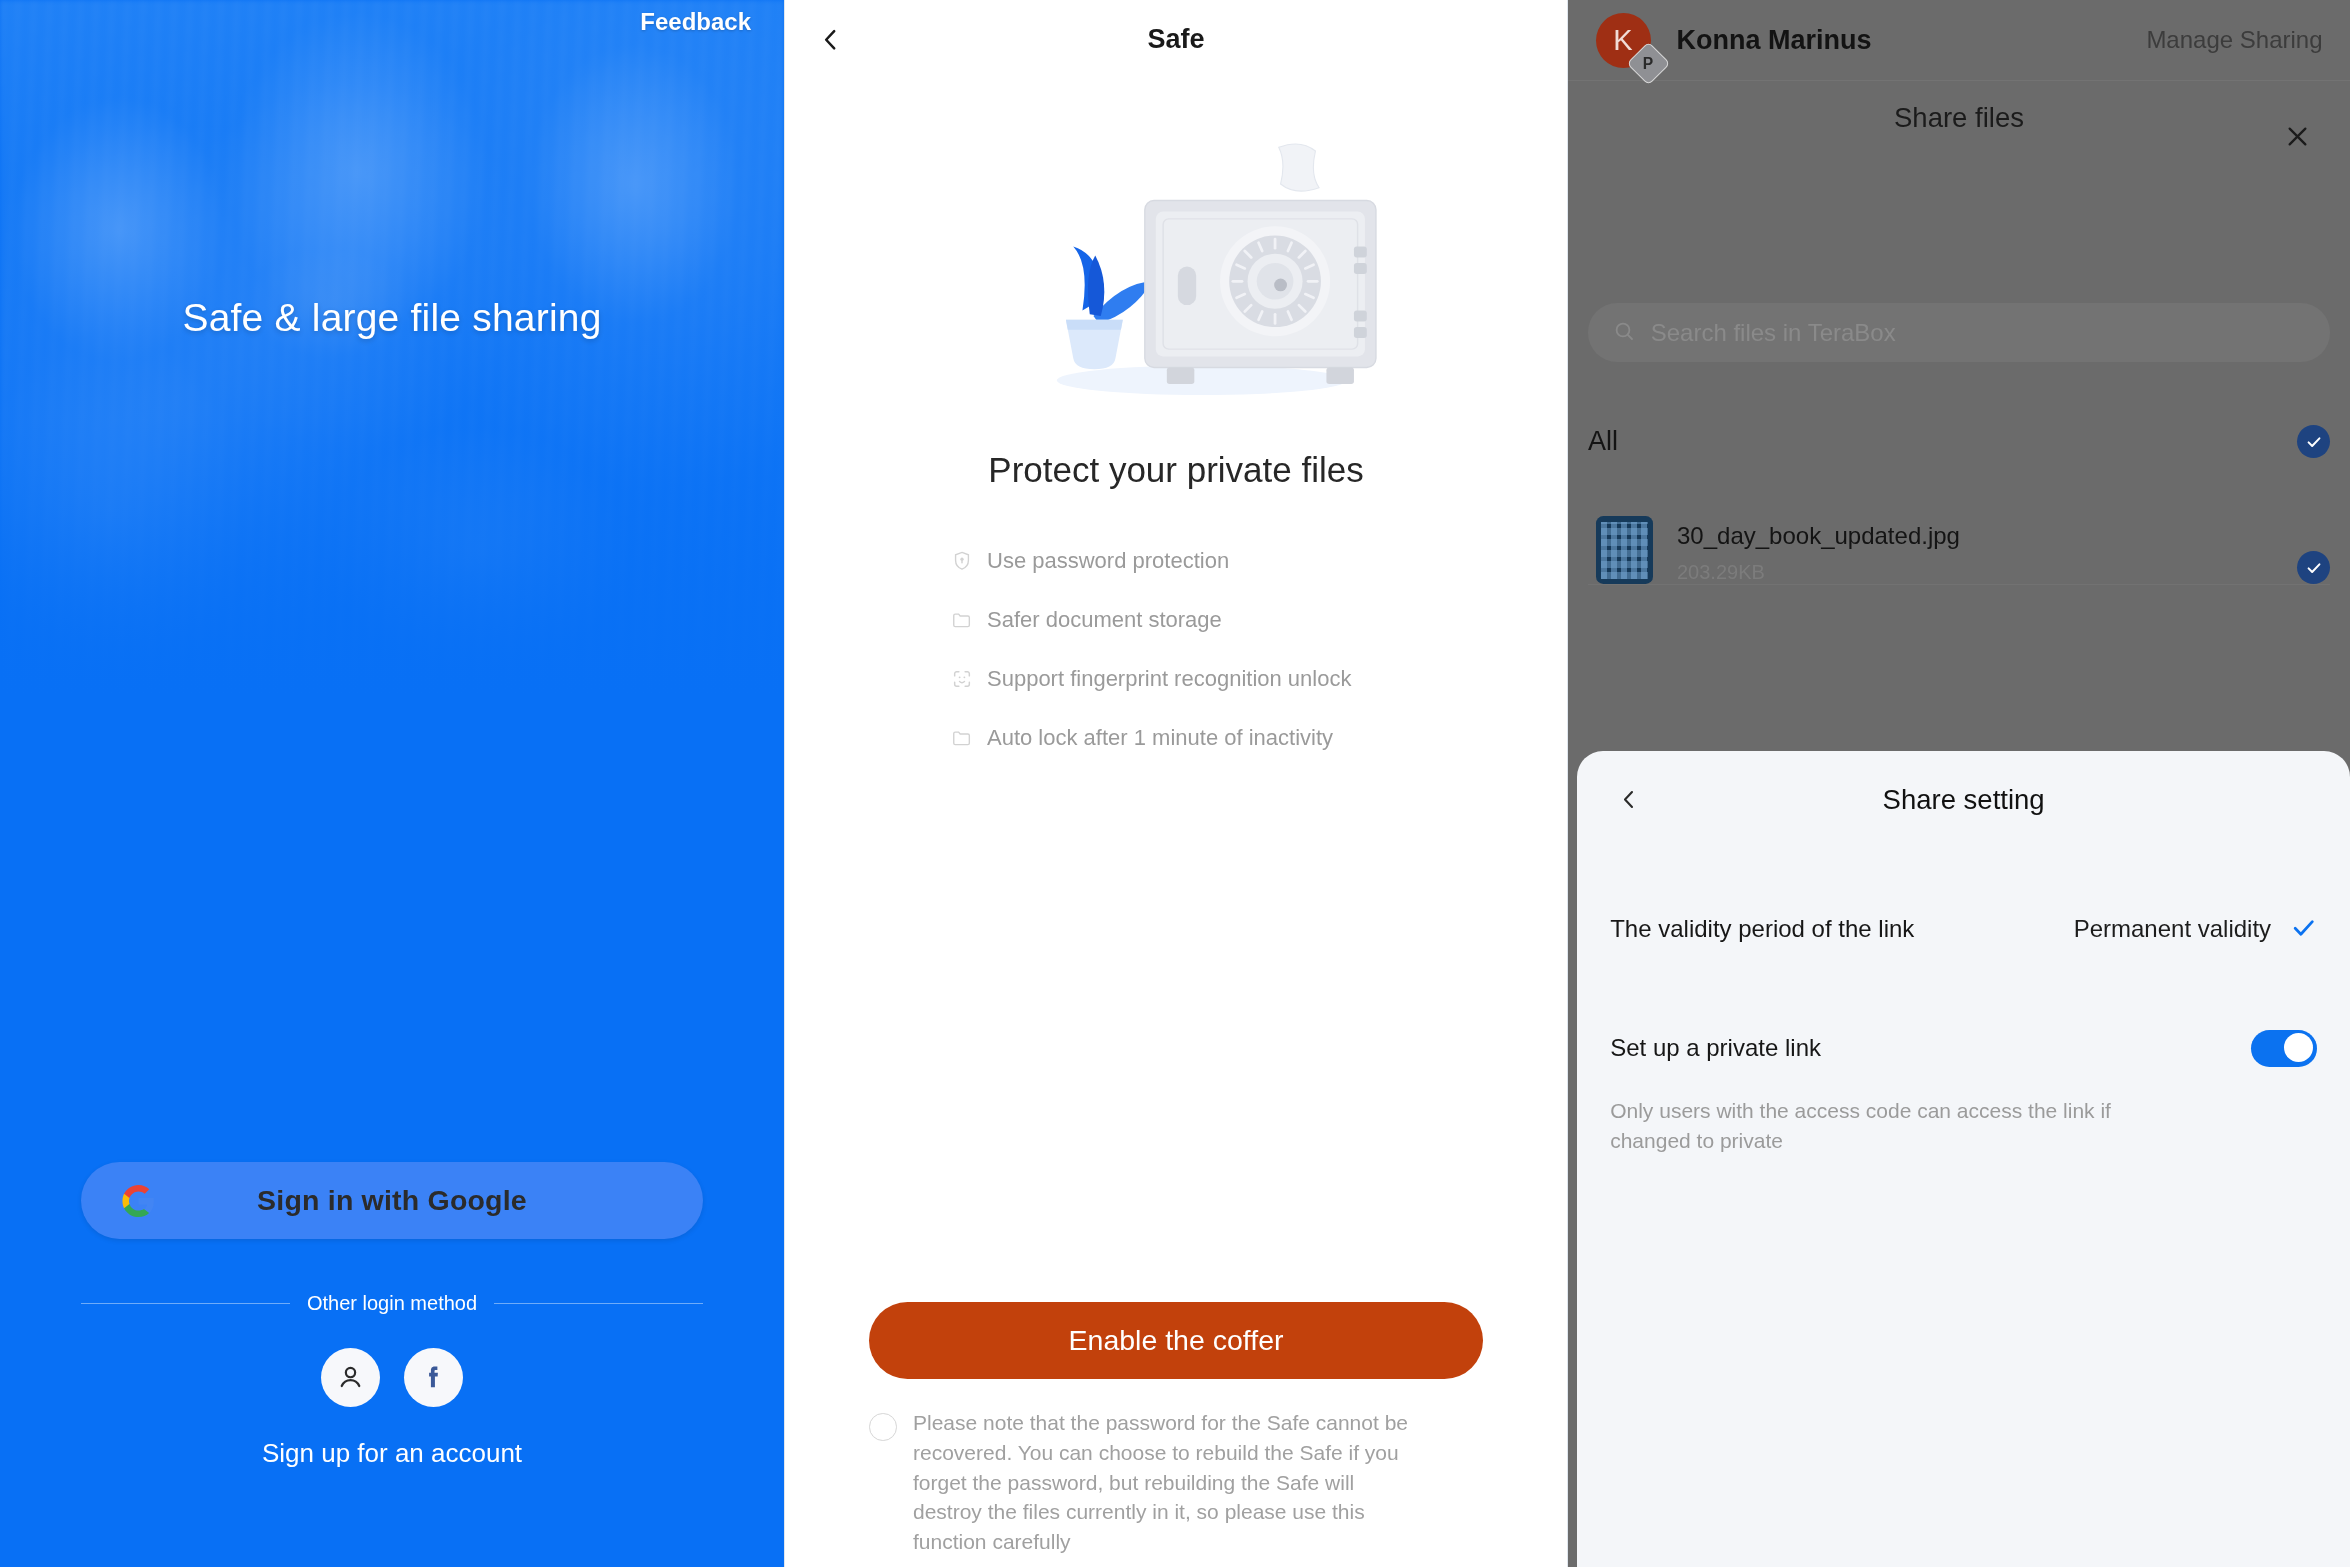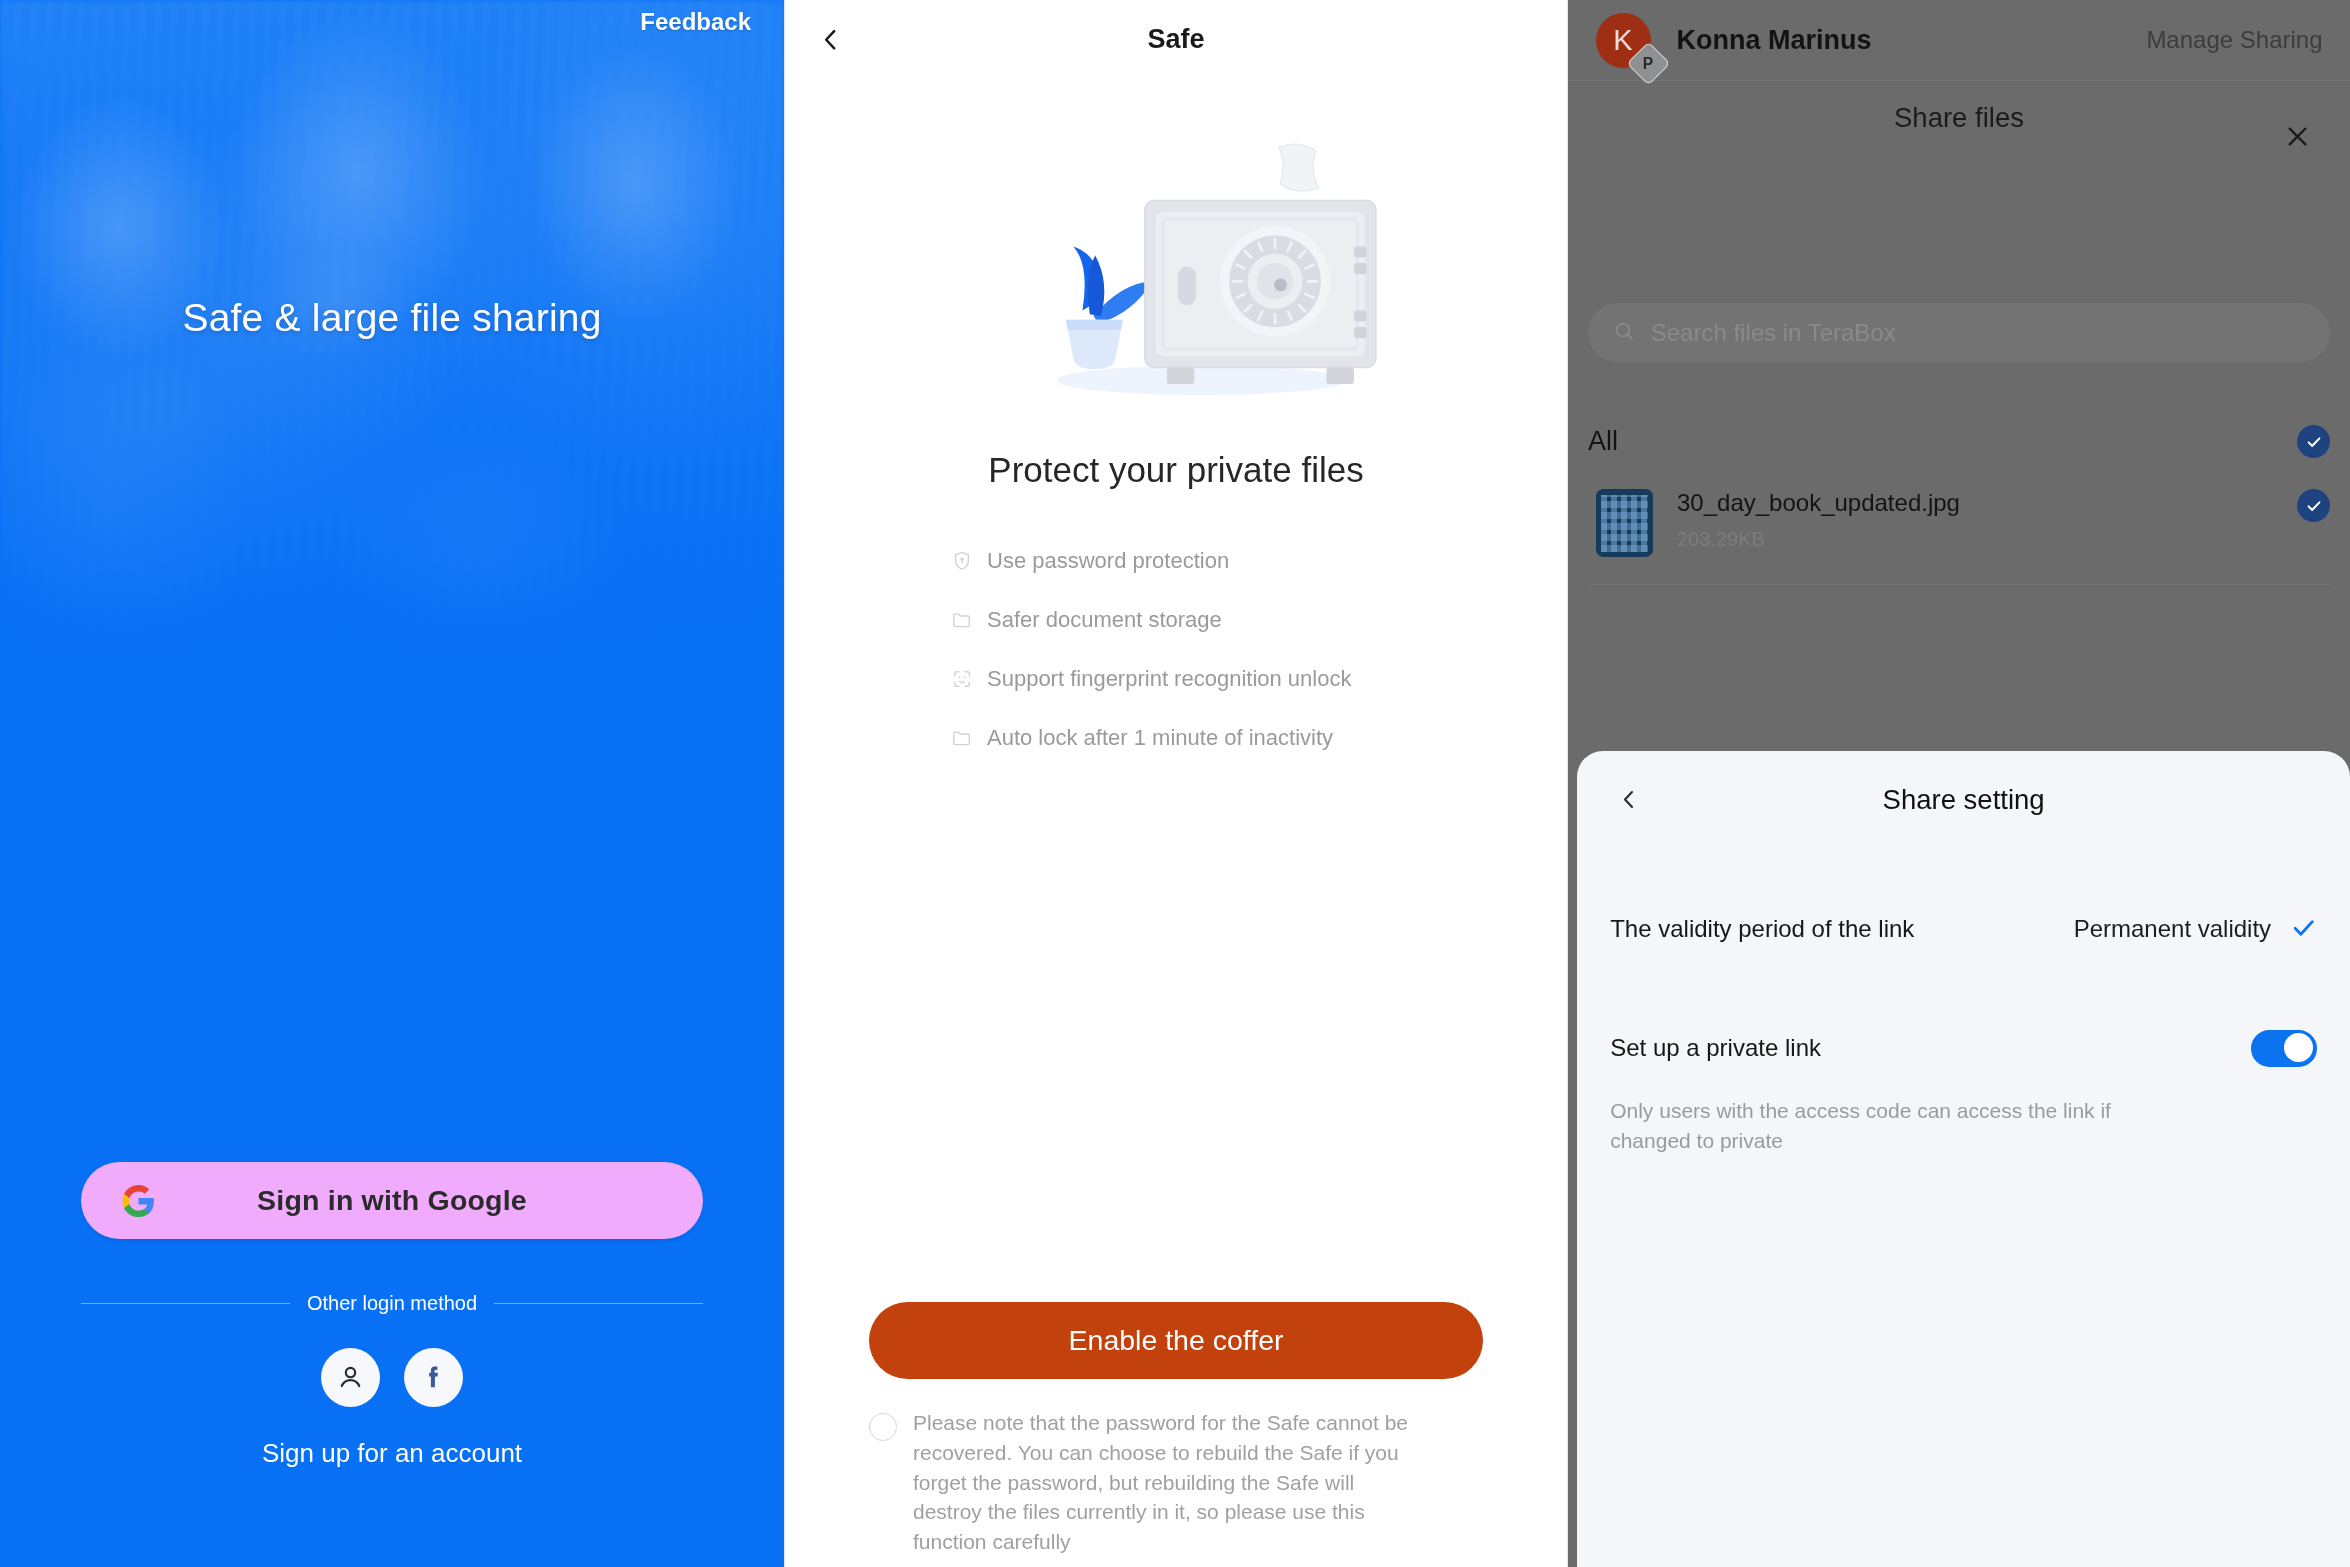--- a/index.html
+++ b/index.html
@@ -64,21 +64,21 @@
     z-index: 4;
   }
 
   .login-bottom {
     position: absolute; left: 0; right: 0; bottom: 0;
     padding: 0 81px 99px 81px;
   }
   .google-btn {
     position: relative;
     height: 77px; border-radius: 39px;
-    background: #f0abfc;
+    background: #3b82f6;
     display: flex; align-items: center; justify-content: center;
     cursor: pointer;
     box-shadow: 0 1.8px 5.5px rgba(0,0,0,.10);
   }
   .g-logo {
     position: absolute; left: 40px; top: 50%;
     transform: translateY(-50%);
     width: 35px; height: 35px;
   }
   .google-btn-label {
@@ -241,21 +241,21 @@
   .all-label { font-size: 27px; color: #141414; }
   .chk {
     margin-left: auto;
     width: 33px; height: 33px; border-radius: 50%;
     background: #1e4380;
     display: flex; align-items: center; justify-content: center;
     cursor: pointer;
   }
   .file-row {
     position: absolute; left: 20px; right: 20px; top: 489px;
-    height: 96px; display: flex; align-items: flex-start;
+    height: 96px; display: flex; align-items: flex-end;
     border-bottom: 0.9px solid rgba(255,255,255,.05);
     padding-left: 8px;
   }
   .file-thumb {
     width: 57px; height: 68px; border-radius: 7.3px;
     background: #163a5a;
     flex: 0 0 57px;
     overflow: hidden;
     position: relative;
   }

